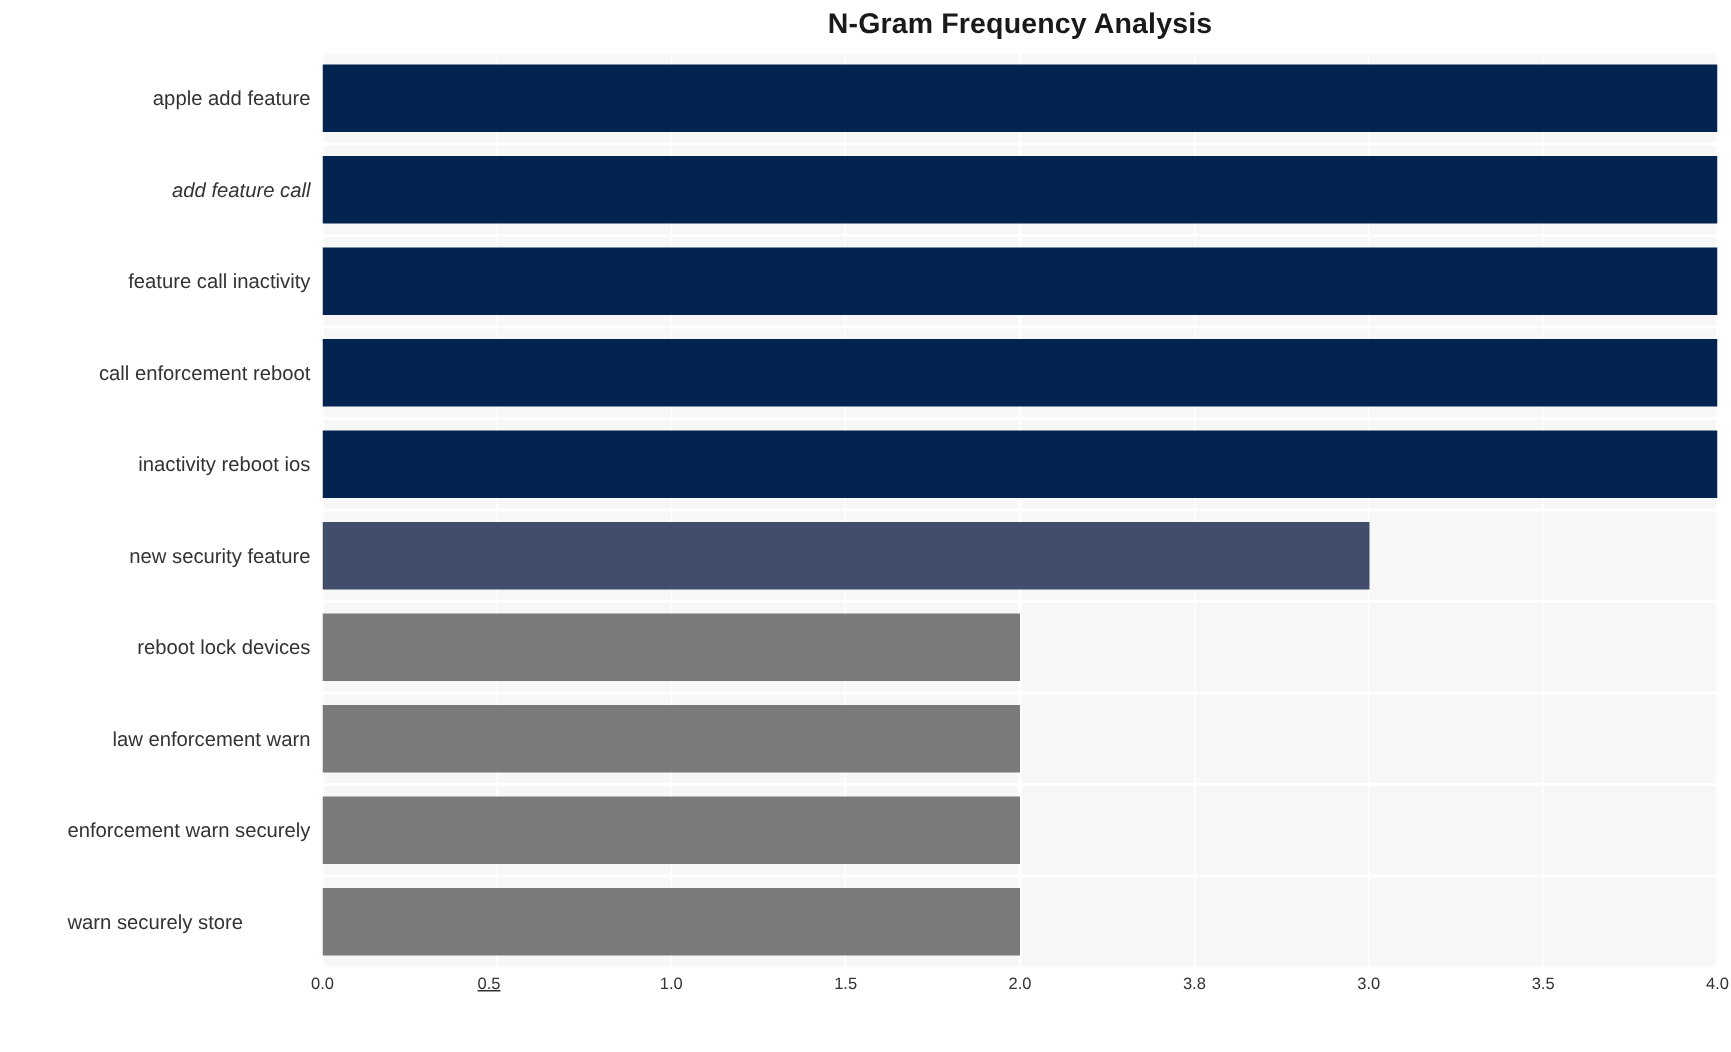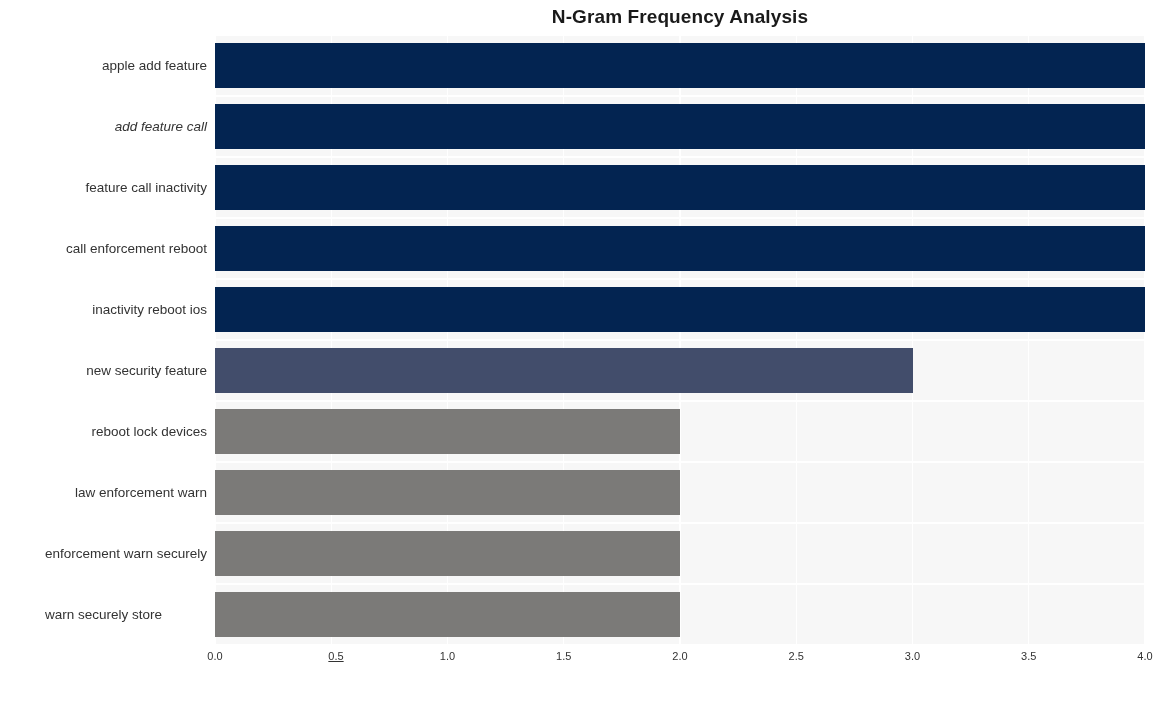--- a/index.html
+++ b/index.html
@@ -173,24 +173,24 @@
       <div class="ytick-label" style="top: 206px;">call enforcement reboot</div>
       <div class="ytick-label" style="top: 267px;">inactivity reboot ios</div>
       <div class="ytick-label" style="top: 328px;">new security feature</div>
       <div class="ytick-label" style="top: 389px;">reboot lock devices</div>
       <div class="ytick-label" style="top: 450px;">law enforcement warn</div>
       <div class="ytick-label" style="top: 511px;">enforcement warn securely</div>
       <div class="ytick-label" style="top: 572px; text-align: center;">warn securely store</div>
     </div>
   <div id="xlabels-layer">
       <div class="xtick-label" style="left: 0px;">0.0</div>
-      <div class="xtick-label" style="left: 121px; text-decoration: underline;">0.5</div>
+      <div class="xtick-label" style="left: 111px; text-decoration: underline;">0.5</div>
       <div class="xtick-label" style="left: 232.5px;">1.0</div>
       <div class="xtick-label" style="left: 348.75px;">1.5</div>
       <div class="xtick-label" style="left: 465px;">2.0</div>
-      <div class="xtick-label" style="left: 581.25px;">2.5</div>
+      <div class="xtick-label" style="left: 581.25px;">3.8</div>
       <div class="xtick-label" style="left: 697.5px;">3.0</div>
       <div class="xtick-label" style="left: 813.75px;">3.5</div>
       <div class="xtick-label" style="left: 930px;">4.0</div>
     </div>
 
 
 </div>
 
 </body></html>

